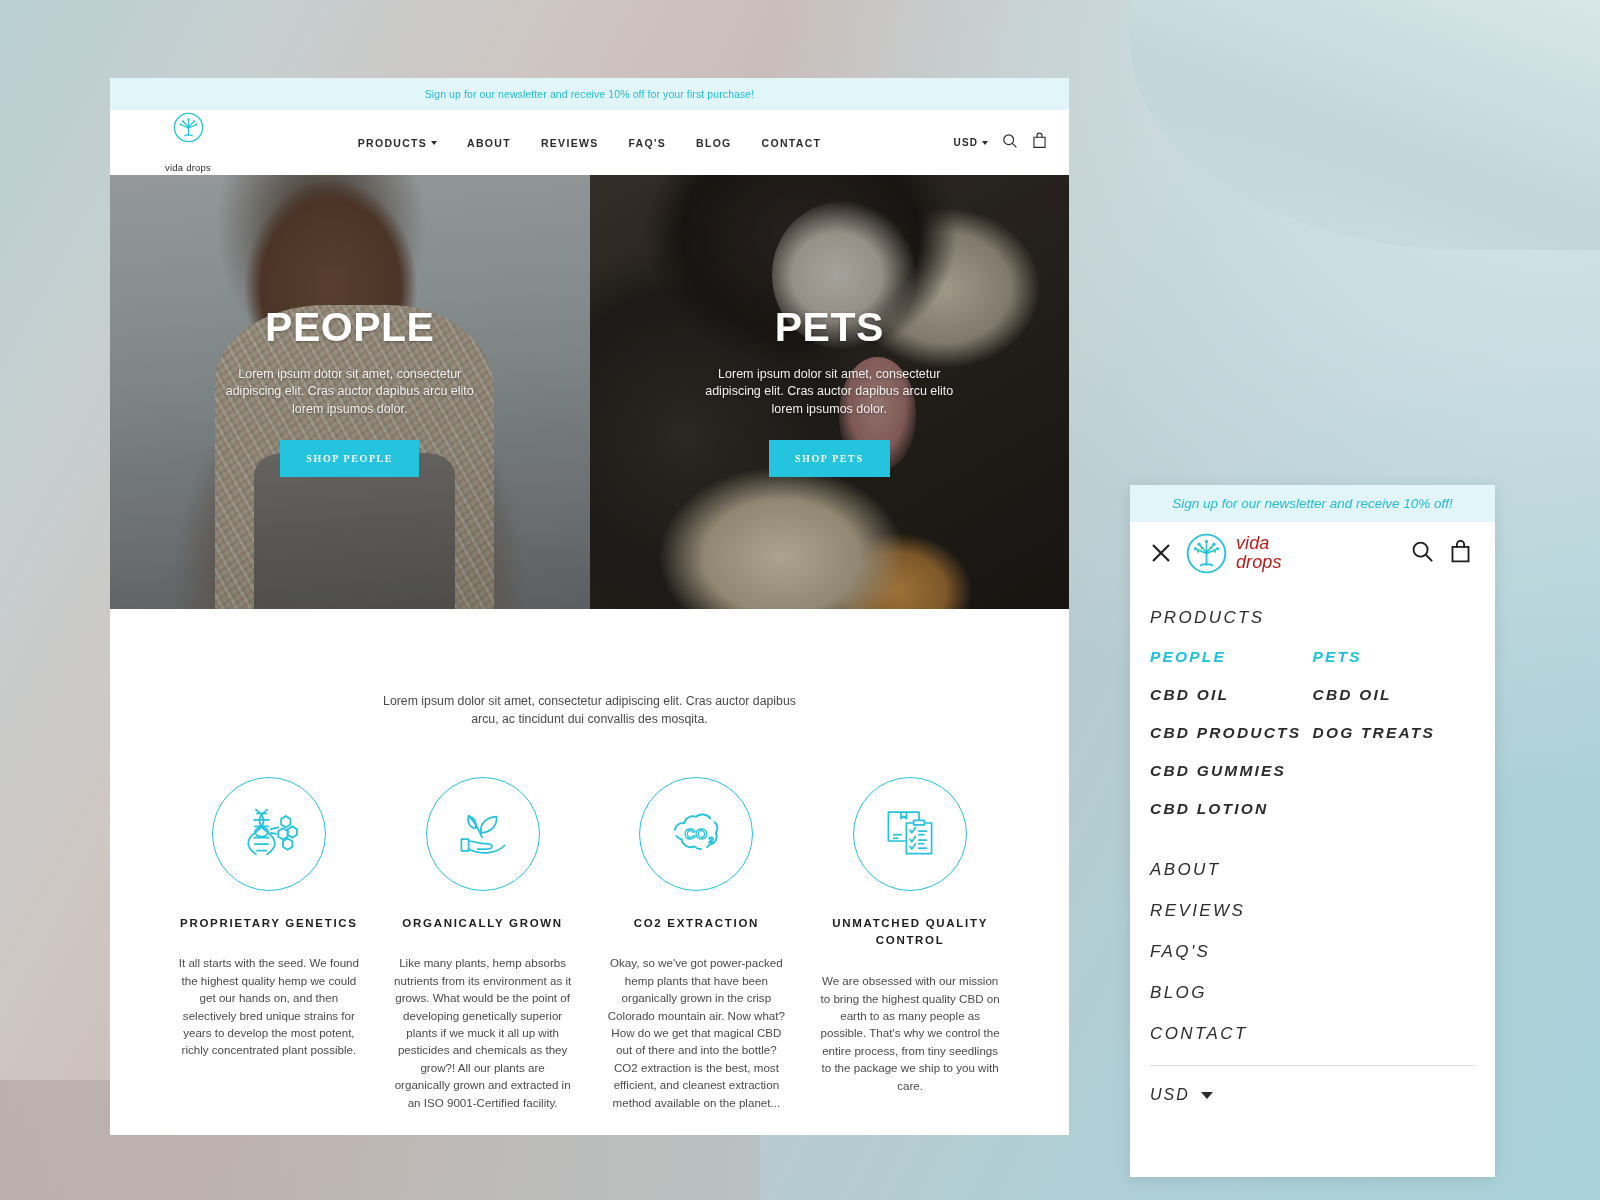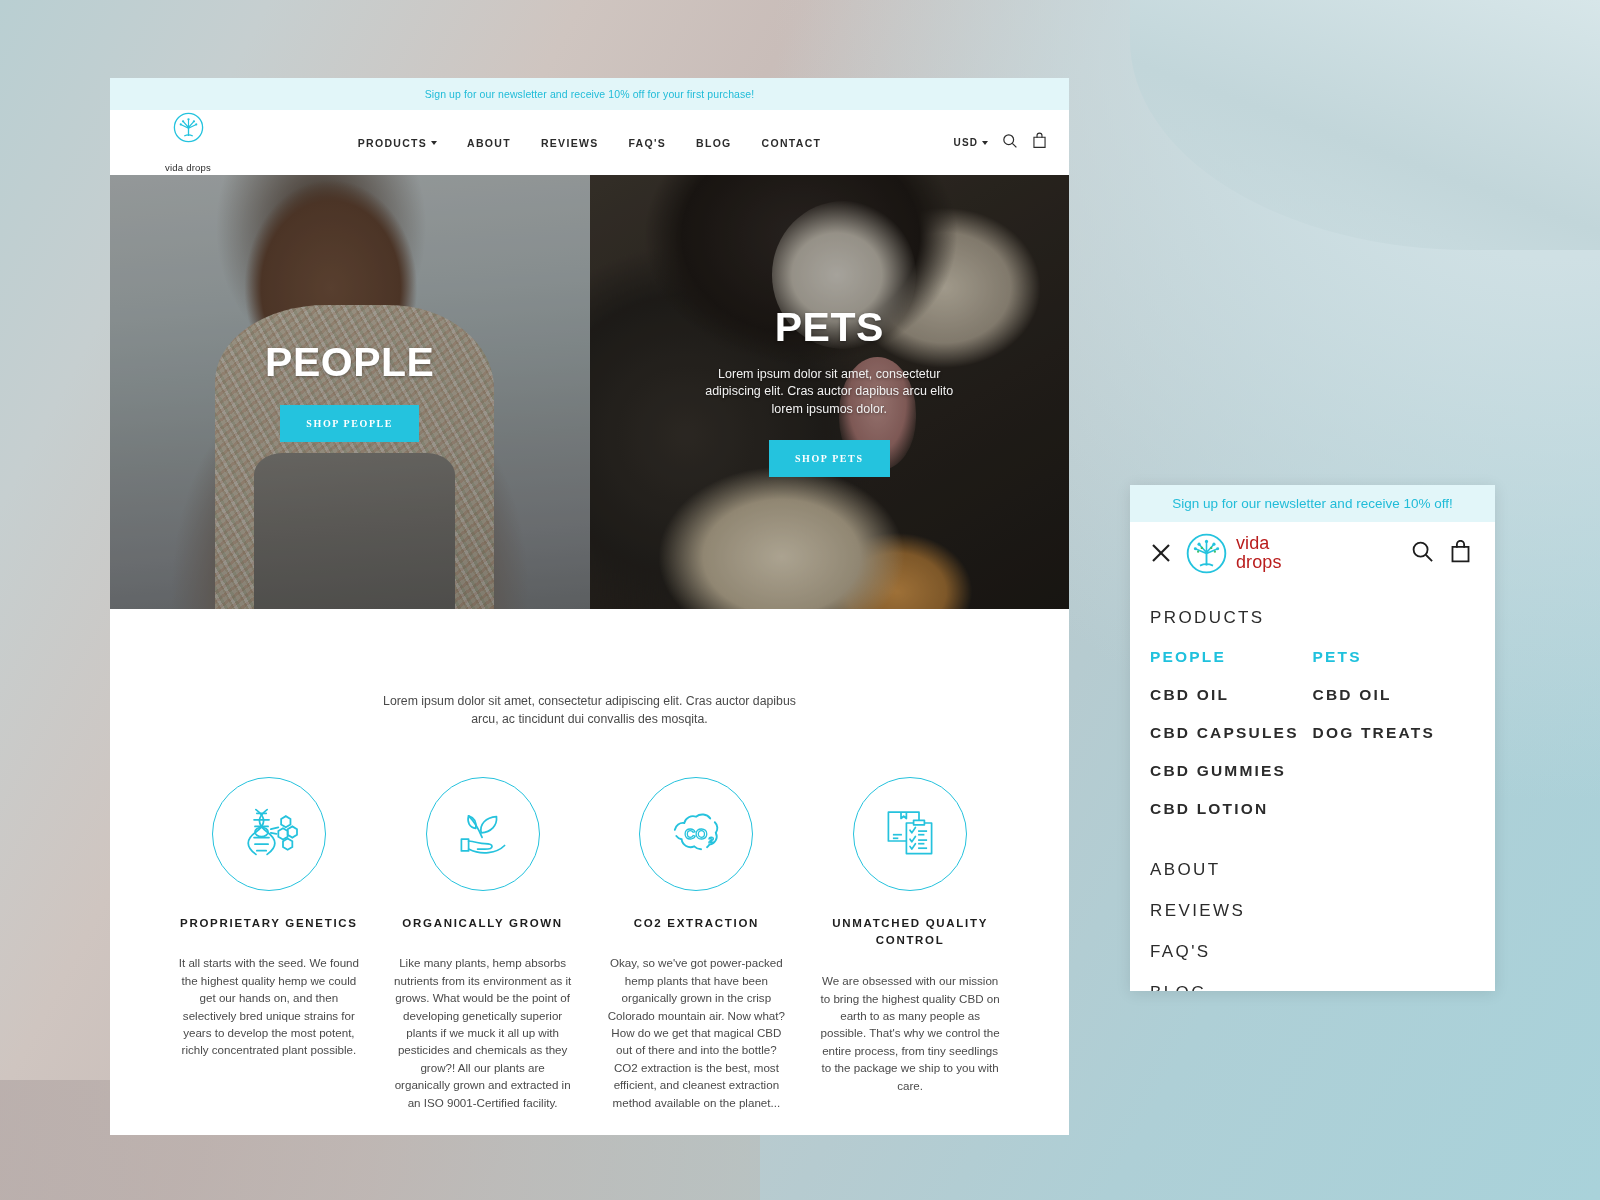--- a/index.html
+++ b/index.html
@@ -258,24 +258,25 @@
     margin-top: 22px;
     font-size: 11.6px;
     line-height: 1.5;
     color: #4a4a4a;
   }
 
   
   #mobile {
     position: absolute;
     left: 1130px; top: 485px;
-    width: 365px; height: 506px;
+    width: 365px; height: 692px;
     background: #fff;
     box-shadow: 0 2px 14px rgba(0,0,0,.10);
     overflow: hidden;
+    font-style: italic;
   }
   .m-announce {
     height: 37px;
     background: #e2f6f9;
     display: flex; align-items: center; justify-content: center;
   }
   .m-announce-text { color: #21bcd8; font-size: 13.5px; }
 
   .m-hdr {
     height: 62px;
@@ -408,20 +409,21 @@
     </div>
   </div>
 
   <div class="hero">
 
     <div class="hero-half">
       <div class="hero-bg bg-people"></div>
       <div class="hero-scrim"></div>
       <div class="hero-inner">
         <div class="hero-title">PEOPLE</div>
+        <div class="hero-sub">Lorem ipsum dotor sit amet, consectetur adipiscing elit. Cras auctor dapibus arcu elito lorem ipsumos dolor.</div>
         <button class="hero-btn">SHOP PEOPLE</button>
       </div>
     </div>
 
     <div class="hero-half">
       <div class="hero-bg bg-pets"></div>
       <div class="hero-scrim"></div>
       <div class="hero-inner">
         <div class="hero-title">PETS</div>
         <div class="hero-sub">Lorem ipsum dolor sit amet, consectetur adipiscing elit. Cras auctor dapibus arcu elito lorem ipsumos dolor.</div>
@@ -583,21 +585,21 @@
     </div>
   </div>
 
   <div class="m-body">
     <div class="m-products-label">PRODUCTS</div>
 
     <div class="m-cols">
       <div class="m-col">
         <div class="m-col-head">PEOPLE</div>
         <div class="m-col-item">CBD OIL</div>
-        <div class="m-col-item">CBD CAPSULES</div>
+        <div class="m-col-item">CBD PRODUCTS</div>
         <div class="m-col-item">CBD GUMMIES</div>
         <div class="m-col-item">CBD LOTION</div>
       </div>
       <div class="m-col">
         <div class="m-col-head">PETS</div>
         <div class="m-col-item">CBD OIL</div>
         <div class="m-col-item">DOG TREATS</div>
       </div>
     </div>
 

